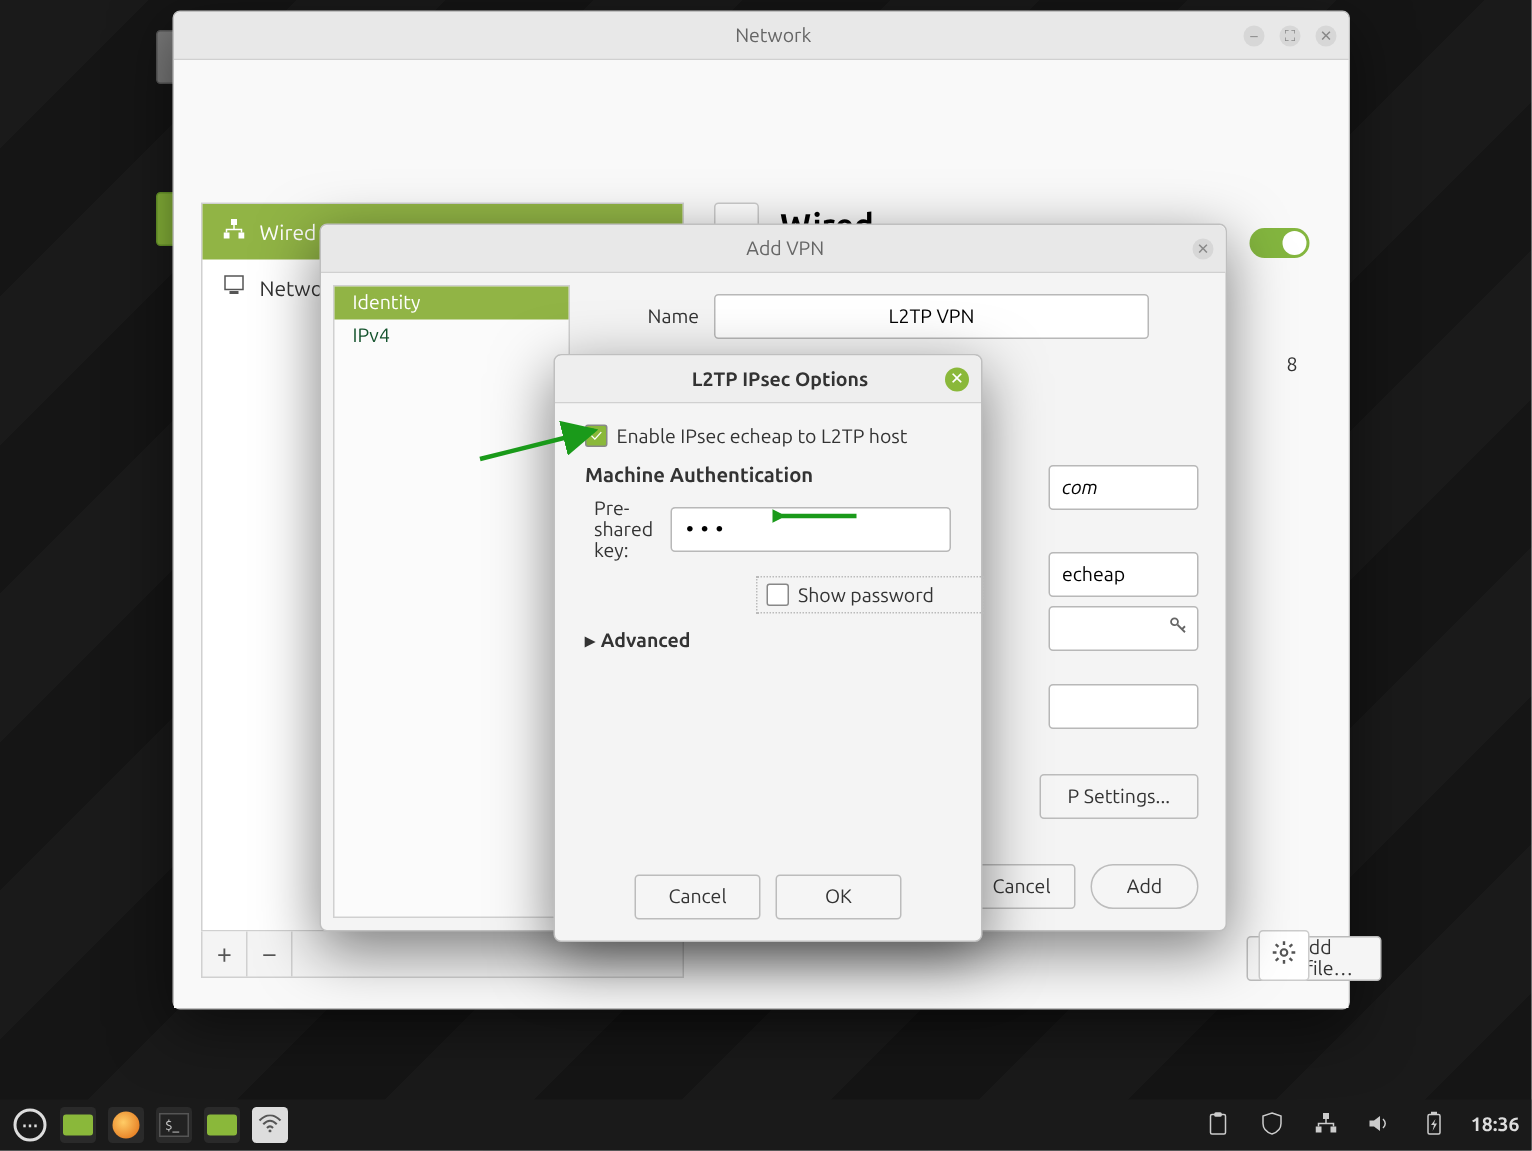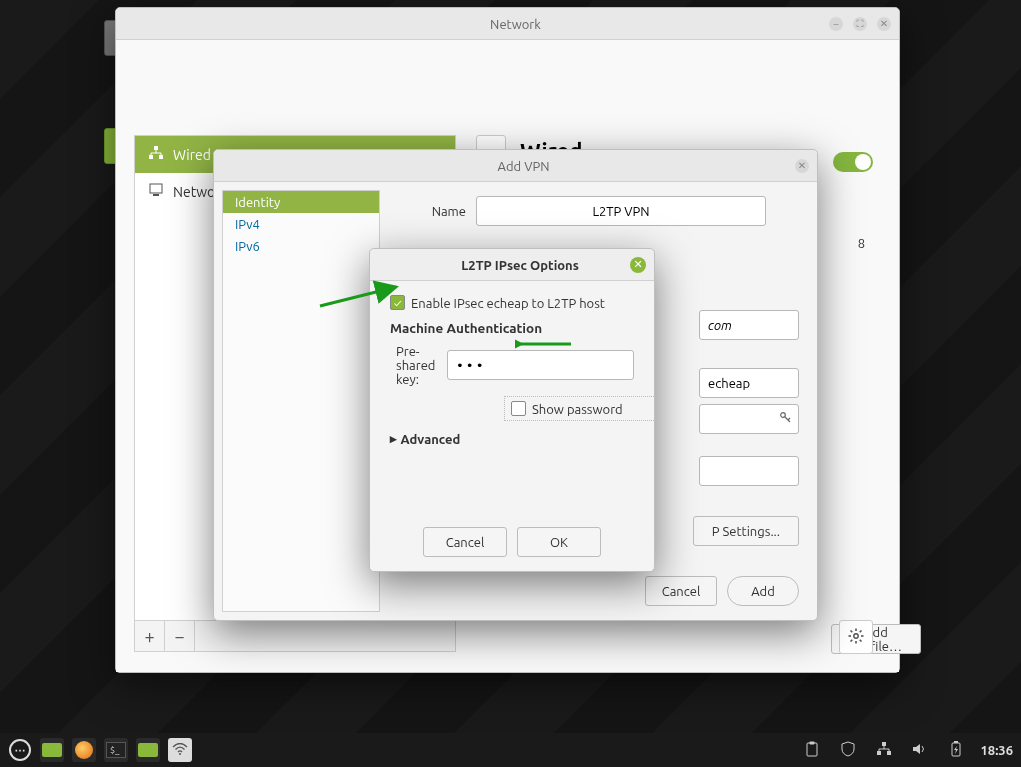--- a/index.html
+++ b/index.html
@@ -36,32 +36,32 @@
 .net-heading h2 { font-size: 22px; font-weight: bold; }
 .toggle { position: absolute; right: 26px; top: 112px; width: 40px; height: 20px; background: #84b63f; border-radius: 10px; }
 .toggle::after { content:""; position: absolute; right: 2px; top: 2px; width: 16px; height: 16px; border-radius: 50%; background: #fff; }
 .addprof { position: absolute; left: 375px; bottom: 18px; }
 .gearbtn { position: absolute; right: 26px; bottom: 18px; width: 34px; height: 34px; border: 1px solid #ccc; border-radius: 3px; background: #fff; display: flex; align-items: center; justify-content: center; cursor: pointer; }
 
 
 #win-addvpn { left: 213px; top: 149px; width: 605px; height: 472px; }
 .vpn-body { display: flex; height: calc(100% - 32px); gap: 28px; }
 .vpn-nav { width: 158px; border-right: 1px solid #d8d8d8; background: #fbfbfb; border: 1px solid #d0d0d0; margin: 8px 0 8px 8px; }
-.vpn-nav div { padding: 4px 12px; font-size: 13px; color: #0369a1; cursor: pointer; }
+.vpn-nav div { padding: 4px 12px; font-size: 13px; color: #14532d; cursor: pointer; }
 .vpn-nav div.sel { background: #91b445; color: #fff; }
 .vpn-main { flex: 1; padding: 14px 18px; position: relative; }
 .frow { display: flex; align-items: center; gap: 10px; margin-bottom: 10px; }
 .frow label { font-size: 13px; color: #333; }
 .txt { height: 30px; border: 1px solid #b8b8b8; border-radius: 3px; padding: 0 8px; font-size: 13px; background: #fff; }
 .txt.pw { font-family: monospace; letter-spacing: 2px; }
 .btn { height: 30px; padding: 0 18px; border: 1px solid #bcbcbc; background: #f5f5f5; border-radius: 3px; font-size: 13px; color: #333; cursor: pointer; display: inline-flex; align-items: center; justify-content: center; }
 .vpn-actions { position: absolute; right: 18px; bottom: 14px; display: flex; gap: 10px; }
 
 
-#win-ipsec { left: 369px; top: 248px; width: 286px; height: 324px; }
+#win-ipsec { left: 369px; top: 236px; width: 286px; height: 392px; }
 #win-ipsec .titlebar { background: #eee; }
 .ipsec-body { padding: 14px 20px; font-size: 13px; color: #333; position: relative; height: calc(100% - 32px); }
 .chk { display: flex; align-items: center; gap: 6px; margin-bottom: 10px; }
 .chkbox { width: 15px; height: 15px; border: 1px solid #888; border-radius: 2px; background: #8ab83a; display: flex; align-items: center; justify-content: center; color: #fff; font-size: 11px; }
 .chkbox.empty { background: #fff; }
 .sect-h { font-weight: bold; margin: 4px 0 8px; font-size: 13.5px; }
 .expander { display: flex; align-items: center; gap: 4px; font-weight: bold; margin-top: 8px; cursor: pointer; }
 .ipsec-actions { position: absolute; bottom: 14px; left: 0; right: 0; display: flex; justify-content: center; gap: 10px; }
 .close-x { width: 16px; height: 16px; border-radius: 50%; background: #8ab83a; color: #fff; font-size: 11px; display: flex; align-items: center; justify-content: center; cursor: pointer; }
 
@@ -172,21 +172,20 @@
   <div class="titlebar">
     <span>Add VPN</span>
     <div class="controls">
       <div class="ctl">✕</div>
     </div>
   </div>
   <div class="vpn-body">
     <div class="vpn-nav">
       <div class="sel">Identity</div>
       <div>IPv4</div>
-      <div>IPv6</div>
     </div>
     <div class="vpn-main">
       <div class="frow">
         <label style="width:40px; text-align:right;">Name</label>
         <input class="txt" style="width: 290px; text-align: center;" value="L2TP VPN">
       </div>
 
       <div style="position:absolute; right:18px; top:128px; width:100px;">
         <input class="txt" style="width: 100%; text-align: left; font-style: italic;" value="com">
       </div>

